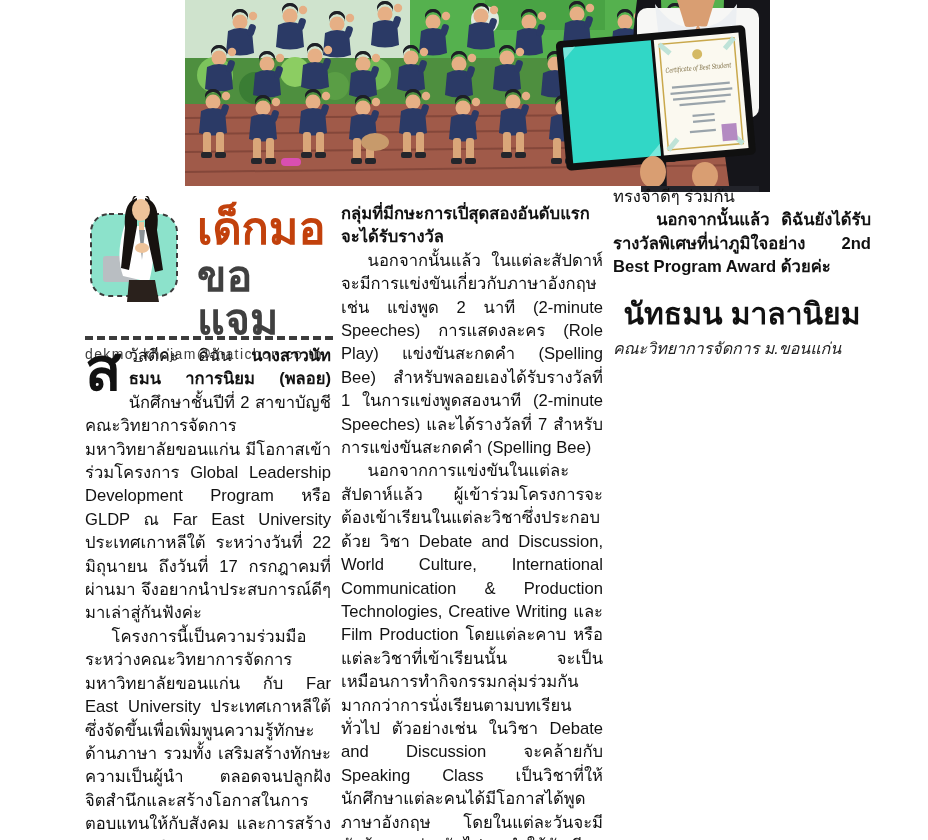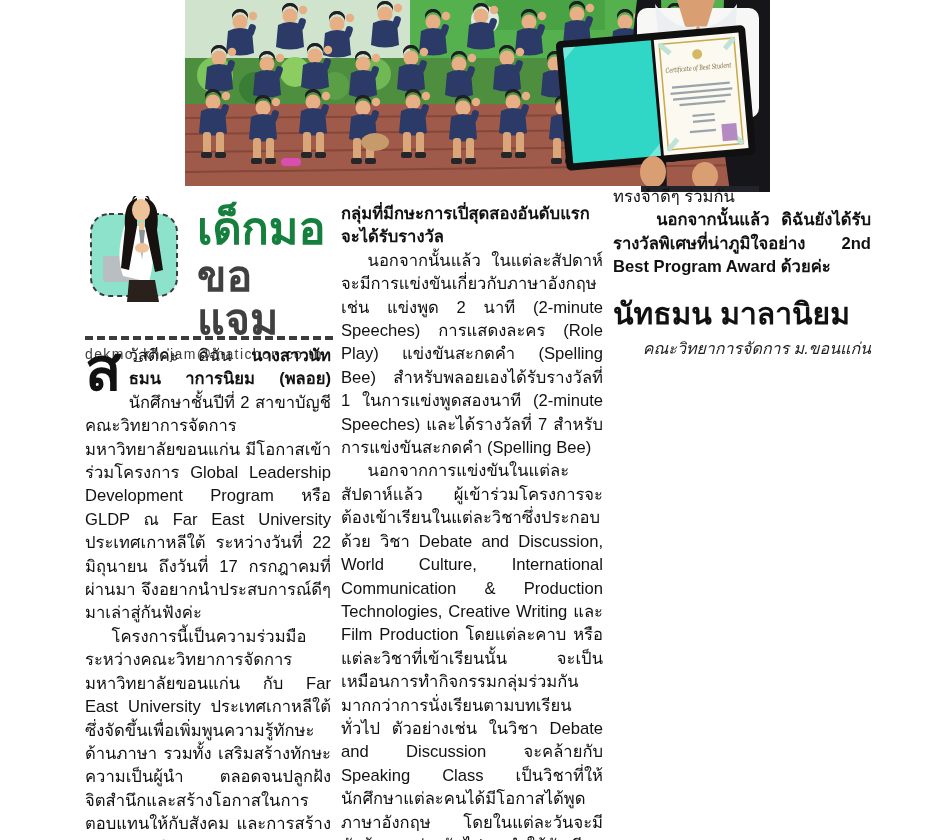--- a/index.html
+++ b/index.html
@@ -12,40 +12,40 @@
 
   
   .photo{position:absolute;left:185px;top:0;width:585px;height:192px;}
   .photo svg{display:block;}
 
   
   .brand{position:absolute;left:85px;top:196px;width:248px;}
   .brand-row{display:flex;align-items:flex-start;position:relative;z-index:2;}
   .badge-wrap{width:100px;height:106px;flex:0 0 auto;}
   .wordmark{margin-left:12px;padding-top:10px;font-weight:bold;line-height:1;}
-  .wordmark .l1{font-size:45px;color:#15803d;letter-spacing:0px;}
+  .wordmark .l1{font-size:45px;color:#c2410c;letter-spacing:0px;}
   .wordmark .l2{font-size:43px;color:#404040;margin-top:4px;}
   .dash-rule{border-top:4px dashed #3c3c3c;margin-top:-5px;position:relative;z-index:1;}
   .email{margin-top:6px;font-size:14px;letter-spacing:1.4px;color:#3f3f3f;}
 
   
   .col{position:absolute;text-align:justify;font-size:16.6px;line-height:23.4px;overflow:hidden;}
   .col p{margin:0;}
   .col1{left:85px;top:344px;width:246px;height:496px;}
   .col2{left:341px;top:202px;width:262px;height:638px;}
   .col3{left:613px;top:185px;width:258px;height:638px;}
   .indent{text-indent:1.6em;}
   .indent2{text-indent:2.6em;}
   .bold{font-weight:bold;}
   .dropcap{
     float:left;font-size:60px;font-weight:bold;line-height:44px;
     margin:4px 7px 0 0;
   }
-  .sig{font-size:30px;font-weight:bold;text-align:left;margin-top:16px;line-height:38px;}
-  .aff{font-size:16px;font-style:italic;text-align:right;margin-top:4px;color:#1d1d1d;}
+  .sig{font-size:30px;font-weight:bold;text-align:center;margin-top:16px;line-height:38px;}
+  .aff{font-size:16px;font-style:italic;text-align:left;margin-top:4px;color:#1d1d1d;}
 </style>
 </head>
 <body>
 
 <div class="page">
 
   <div class="photo">
     <svg width="585" height="192" viewBox="0 0 585 192">
       <defs>
         <clipPath id="gclip">

